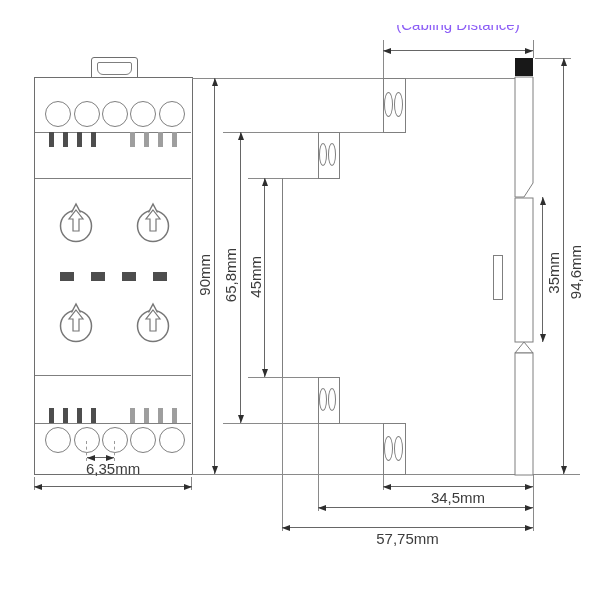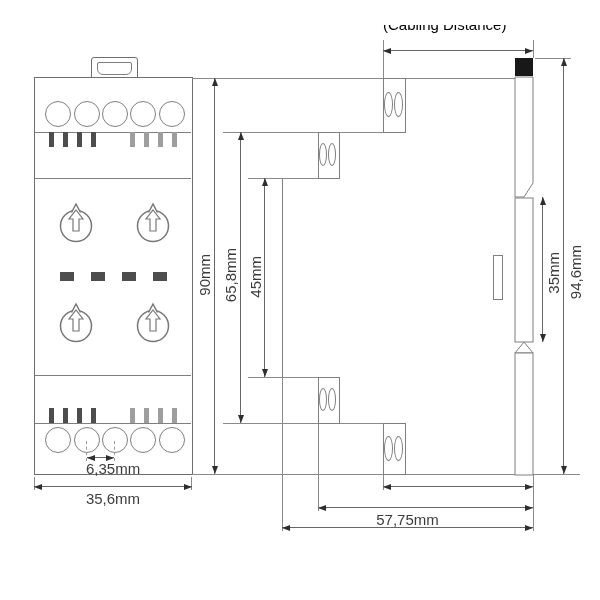--- a/index.html
+++ b/index.html
@@ -28,21 +28,21 @@
   .dimh::before { content:""; position:absolute; left:0; top:-2.5px; width:0; height:0;
     border-top:3px solid transparent; border-bottom:3px solid transparent; border-right:8px solid #2e2e2e; }
   .dimh::after  { content:""; position:absolute; right:0; top:-2.5px; width:0; height:0;
     border-top:3px solid transparent; border-bottom:3px solid transparent; border-left:8px solid #2e2e2e; }
 
   .lbl  { position: absolute; font-size: 15px; color: #3c3c3c; white-space: nowrap; }
   .lbl.c{ text-align: center; }
   .vtext{ position: absolute; writing-mode: vertical-rl; transform: rotate(180deg);
           font-size: 15px; color: #3c3c3c; white-space: nowrap; }
   .clipbox { position: absolute; overflow: hidden; }
-  .clipbox > div { font-size: 15px; color: #000000; text-align: left; margin-top: -9px; white-space: nowrap; }
+  .clipbox > div { font-size: 15px; color: #8b5cf6; text-align: center; margin-top: -9px; white-space: nowrap; }
 </style>
 </head>
 <body>
 
 <div class="canvas">
 
   <div class="frame" style="left:91px;top:57px;width:47px;height:22px;border-radius:3px 3px 0 0;border-width:1px"></div>
   <div class="blk" style="left:97px;top:62px;width:35px;height:13px;border-radius:2px 2px 6px 6px"></div>
 
   <div class="frame" style="left:34px;top:77px;width:159px;height:398px"></div>
@@ -109,21 +109,20 @@
   <div class="term" style="left:159px;top:427px"></div>
 
   <div class="dash-v" style="left:86px;top:441px;height:20px"></div>
   <div class="dash-v" style="left:114px;top:441px;height:20px"></div>
   <div class="dimh" style="left:87px;top:457px;width:27px"></div>
   <div class="lbl" style="left:86px;top:460px">6,35mm</div>
 
   <div class="xln" style="left:34px;top:477px;width:1px;height:13px"></div>
   <div class="xln" style="left:191px;top:477px;width:1px;height:13px"></div>
   <div class="dimh" style="left:34px;top:486px;width:158px"></div>
-  <div class="lbl c" style="left:34px;top:490px;width:158px">35,6mm</div>
 
   <div class="xln" style="left:192px;top:78px;width:191px;height:1px"></div>
   <div class="xln" style="left:405px;top:78px;width:110px;height:1px"></div>
   <div class="xln" style="left:223px;top:132px;width:182px;height:1px"></div>
   <div class="xln" style="left:248px;top:178px;width:92px;height:1px"></div>
   <div class="xln" style="left:248px;top:377px;width:92px;height:1px"></div>
   <div class="xln" style="left:223px;top:423px;width:182px;height:1px"></div>
   <div class="xln" style="left:192px;top:474px;width:388px;height:1px"></div>
 
   <div class="dimv" style="left:214px;top:78px;height:396px"></div>
@@ -176,19 +175,20 @@
   <div class="xln" style="left:383px;top:40px;width:1px;height:38px"></div>
   <div class="xln" style="left:533px;top:40px;width:1px;height:18px"></div>
   <div class="dimh" style="left:383px;top:50px;width:150px"></div>
 
   <div class="xln" style="left:383px;top:475px;width:1px;height:15px"></div>
   <div class="xln" style="left:318px;top:424px;width:1px;height:87px"></div>
   <div class="xln" style="left:282px;top:377px;width:1px;height:154px"></div>
   <div class="xln" style="left:533px;top:475px;width:1px;height:56px"></div>
 
   <div class="dimh" style="left:383px;top:486px;width:150px"></div>
+  <div class="lbl c" style="left:383px;top:489px;width:150px">34,5mm</div>
 
   <div class="dimh" style="left:318px;top:507px;width:215px"></div>
 
   <div class="dimh" style="left:282px;top:527px;width:251px"></div>
-  <div class="lbl c" style="left:282px;top:511px;width:251px">57,75mm</div>
+  <div class="lbl c" style="left:282px;top:530px;width:251px">57,75mm</div>
 
 </div>
 
 </body></html>

